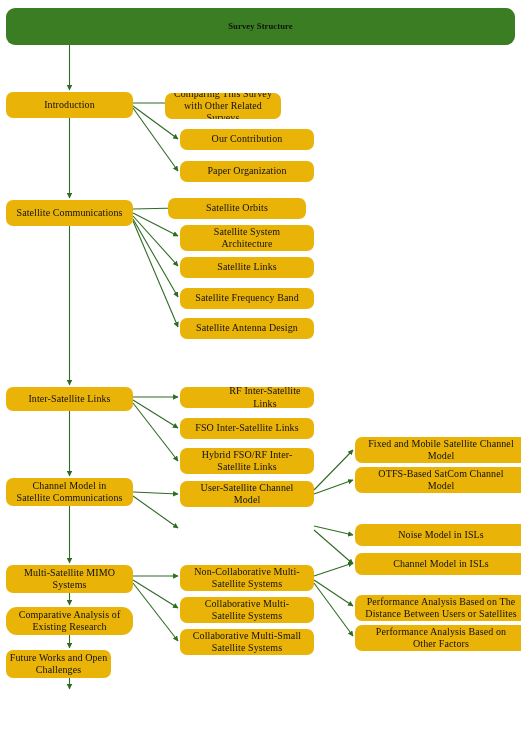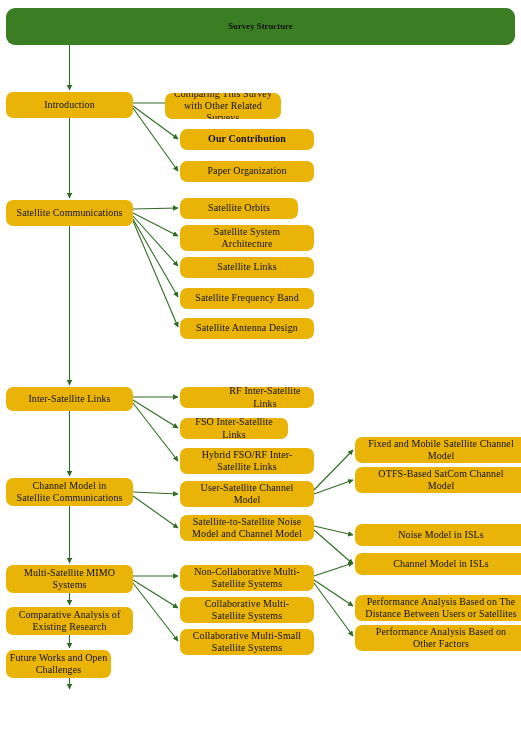--- a/index.html
+++ b/index.html
@@ -94,43 +94,41 @@
         <path d="M 69.5 635 L 69.5 648"></path>
         <path d="M 69.5 678 L 69.5 689"></path>
       </g>
   </svg>
 
   <div class="node root" style="left: 6px; top: 8px; width: 509px; height: 37px;">Survey Structure</div>
 
   <div class="node" style="left: 6px; top: 92px; width: 127px; height: 26px;">Introduction</div>
   <div class="node" style="left: 165px; top: 93px; width: 116px; height: 26px;">Comparing This Survey
 with Other Related Surveys</div>
-  <div class="node" style="left: 180px; top: 129px; width: 134px; height: 21px; font-weight: bold;">Our Contribution</div>
+  <div class="node" style="left: 180px; top: 129px; width: 134px; height: 21px;">Our Contribution</div>
   <div class="node" style="left: 180px; top: 161px; width: 134px; height: 21px;">Paper Organization</div>
 
   <div class="node" style="left: 6px; top: 200px; width: 127px; height: 26px;">Satellite Communications</div>
-  <div class="node" style="left: 180px; top: 198px; width: 118px; height: 21px;">Satellite Orbits</div>
+  <div class="node" style="left: 168px; top: 198px; width: 138px; height: 21px;">Satellite Orbits</div>
   <div class="node" style="left: 180px; top: 225px; width: 134px; height: 26px;">Satellite System
 Architecture</div>
   <div class="node" style="left: 180px; top: 257px; width: 134px; height: 21px;">Satellite Links</div>
   <div class="node" style="left: 180px; top: 318px; width: 134px; height: 21px;">Satellite Antenna Design</div>
   <div class="node" style="left: 180px; top: 288px; width: 134px; height: 21px;">Satellite Frequency Band</div>
 
   <div class="node" style="left: 6px; top: 387px; width: 127px; height: 24px;">Inter-Satellite Links</div>
   <div class="node" style="left: 180px; top: 387px; width: 134px; height: 21px; padding-left: 39px;">RF Inter-Satellite Links</div>
-  <div class="node" style="left: 180px; top: 418px; width: 108px; height: 21px;">FSO Inter-Satellite Links</div>
+  <div class="node" style="left: 180px; top: 418px; width: 134px; height: 21px;">FSO Inter-Satellite Links</div>
   <div class="node" style="left: 180px; top: 448px; width: 134px; height: 26px;">Hybrid FSO/RF Inter-
 Satellite Links</div>
 
   <div class="node" style="left: 6px; top: 478px; width: 127px; height: 28px;">Channel Model in
 Satellite Communications</div>
   <div class="node" style="left: 180px; top: 481px; width: 134px; height: 26px;">User-Satellite Channel
 Model</div>
-  <div class="node" style="left: 180px; top: 515px; width: 134px; height: 26px;">Satellite-to-Satellite Noise
-Model and Channel Model</div>
 
   <div class="node" style="left: 355px; top: 437px; width: 172px; height: 26px;">Fixed and Mobile Satellite Channel
 Model</div>
   <div class="node" style="left: 355px; top: 467px; width: 172px; height: 26px;">OTFS-Based SatCom Channel
 Model</div>
   <div class="node" style="left: 355px; top: 524px; width: 172px; height: 22px;">Noise Model in ISLs</div>
   <div class="node" style="left: 355px; top: 553px; width: 172px; height: 22px;">Channel Model in ISLs</div>
 
   <div class="node" style="left: 6px; top: 565px; width: 127px; height: 28px;">Multi-Satellite MIMO
 Systems</div>
@@ -139,17 +137,17 @@
   <div class="node" style="left: 180px; top: 597px; width: 134px; height: 26px;">Collaborative Multi-
 Satellite Systems</div>
   <div class="node" style="left: 180px; top: 629px; width: 134px; height: 26px;">Collaborative Multi-Small
 Satellite Systems</div>
 
   <div class="node" style="left: 355px; top: 595px; width: 172px; height: 26px;">Performance Analysis Based on The
 Distance Between Users or Satellites</div>
   <div class="node" style="left: 355px; top: 625px; width: 172px; height: 26px;">Performance Analysis Based on
 Other Factors</div>
 
-  <div class="node" style="left: 6px; top: 607px; width: 127px; height: 28px;">Comparative Analysis of
+  <div class="node" style="left: 6px; top: 607px; width: 127px; height: 28px; border-radius: 11px;">Comparative Analysis of
 Existing Research</div>
   <div class="node" style="left: 6px; top: 650px; width: 105px; height: 28px;">Future Works and Open
 Challenges</div>
 </div>
 
 </body></html>

